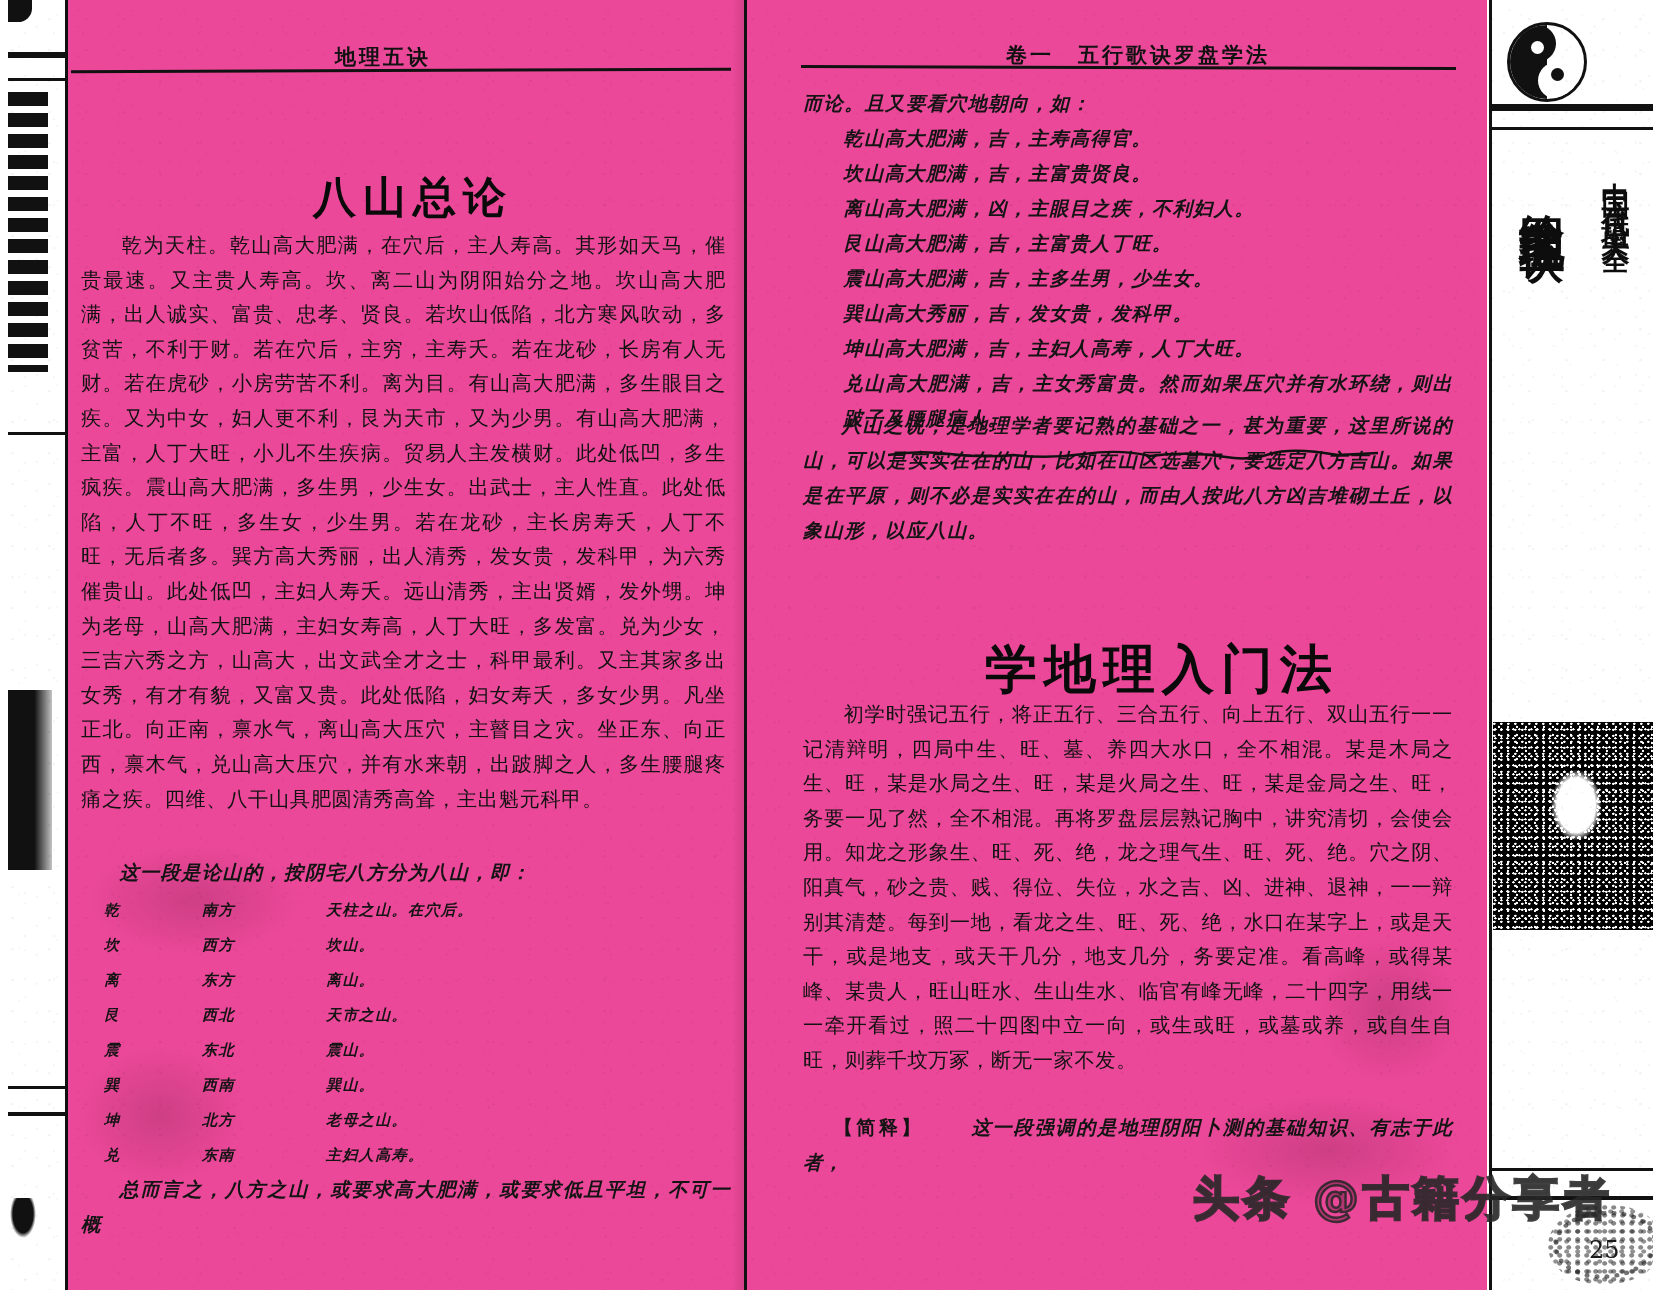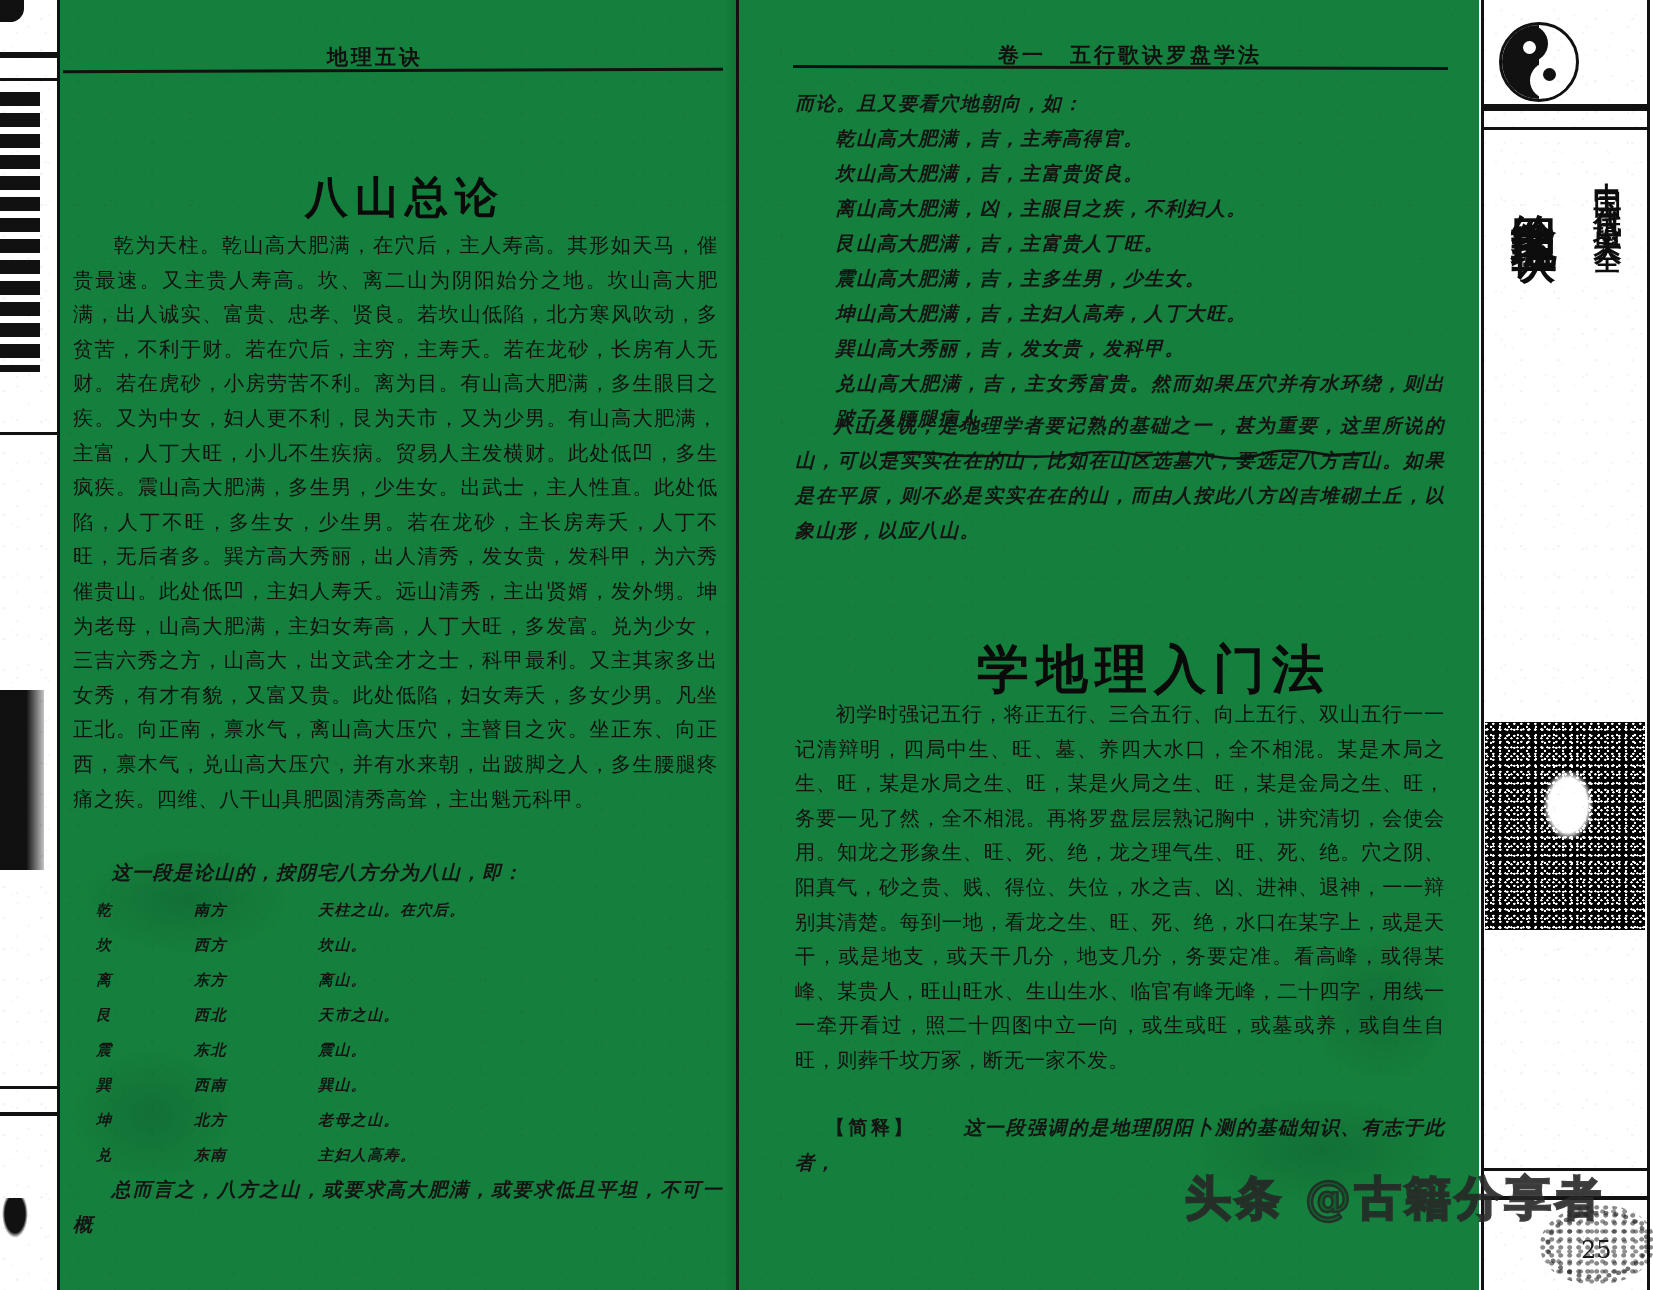--- a/index.html
+++ b/index.html
@@ -2,21 +2,21 @@
 <html lang="zh"><head>
 <meta charset="utf-8">
 <title>绘图地理五诀 — 扫描页</title>
 <style>
   html,body{margin:0;padding:0;background:#ffffff;}
   body{
     width:1653px;height:1290px;position:relative;overflow:hidden;
     font-family:"DejaVu Sans","Liberation Sans",sans-serif;
     color:#111;
   }
-  .page{position:absolute;inset:0;background:#15803d;}
+  .page{position:absolute;inset:0;background:#ec4899;margin-left:8px;}
 
   
   .noise{
     position:absolute;inset:0;pointer-events:none;opacity:.30;
     background-image:
       radial-gradient(circle at 12% 62%, rgba(0,0,0,.16) 0 1px, transparent 1.6px),
       radial-gradient(circle at 33% 22%, rgba(0,0,0,.11) 0 1px, transparent 1.4px),
       radial-gradient(circle at 58% 77%, rgba(0,0,0,.13) 0 1px, transparent 1.5px),
       radial-gradient(circle at 81% 41%, rgba(0,0,0,.10) 0 1px, transparent 1.3px),
       radial-gradient(circle at 70% 92%, rgba(0,0,0,.12) 0 1px, transparent 1.5px),
@@ -280,22 +280,22 @@
   <div class="run-head rh-right">卷一　五行歌诀罗盘学法</div>
   <div class="head-rule hrr"></div>
 
   <div class="hand brp1">
     <p>而论。且又要看穴地朝向，如：</p>
     <p class="chant">乾山高大肥满，吉，主寿高得官。</p>
     <p class="chant">坎山高大肥满，吉，主富贵贤良。</p>
     <p class="chant">离山高大肥满，凶，主眼目之疾，不利妇人。</p>
     <p class="chant">艮山高大肥满，吉，主富贵人丁旺。</p>
     <p class="chant">震山高大肥满，吉，主多生男，少生女。</p>
+    <p class="chant">巽山高大秀丽，吉，发女贵，发科甲。</p>
     <p class="chant">坤山高大肥满，吉，主妇人高寿，人丁大旺。</p>
-    <p class="chant">巽山高大秀丽，吉，发女贵，发科甲。</p>
     <p class="chant">兑山高大肥满，吉，主女秀富贵。然而如果压穴并有水环绕，则出跛子及腰腿病人。</p>
   </div>
 
   <div class="hand brp2">
     <p class="ind">八山之说，是地理学者要记熟的基础之一，甚为重要，这里所说的山，可以是实实在在的山，比如在山区选墓穴，要选定八方吉山。如果是在平原，则不必是实实在在的山，而由人按此八方凶吉堆砌土丘，以象山形，以应八山。</p>
   </div>
 
   <div class="wavy">
     <svg width="490" height="12" viewBox="0 0 490 12" xmlns="http://www.w3.org/2000/svg">
       <path d="M0 6 Q 30 1 62 5 T 126 6 Q 160 10 196 5 T 262 7 Q 300 2 338 8 Q 360 12 382 5 T 450 6 L 490 4" fill="none" stroke="#111" stroke-width="2.4" stroke-linecap="round"></path>

